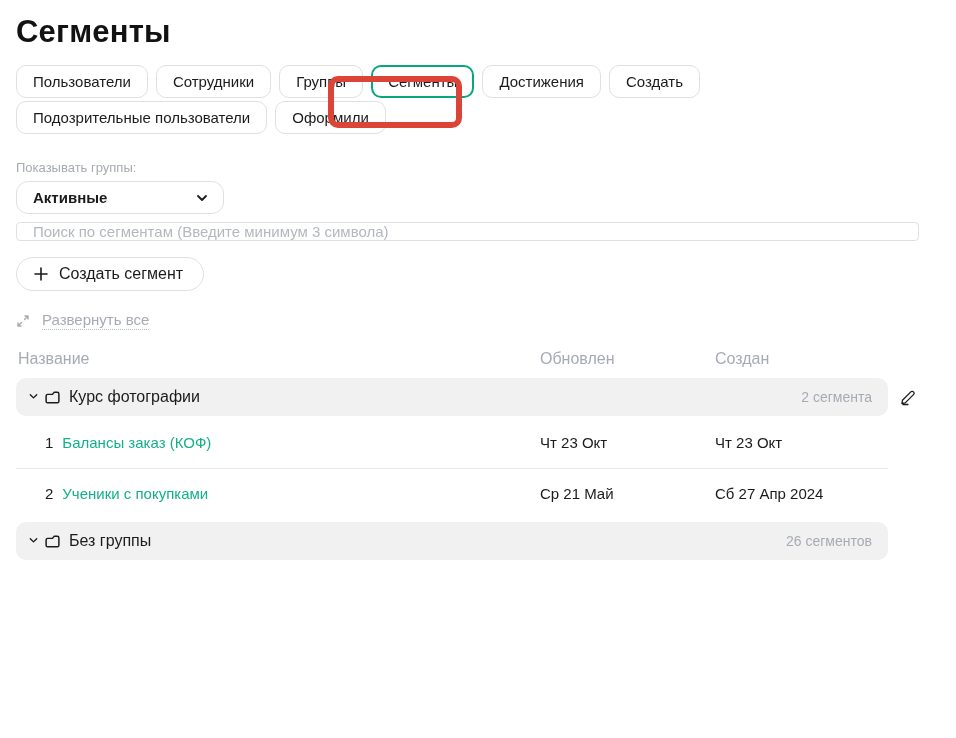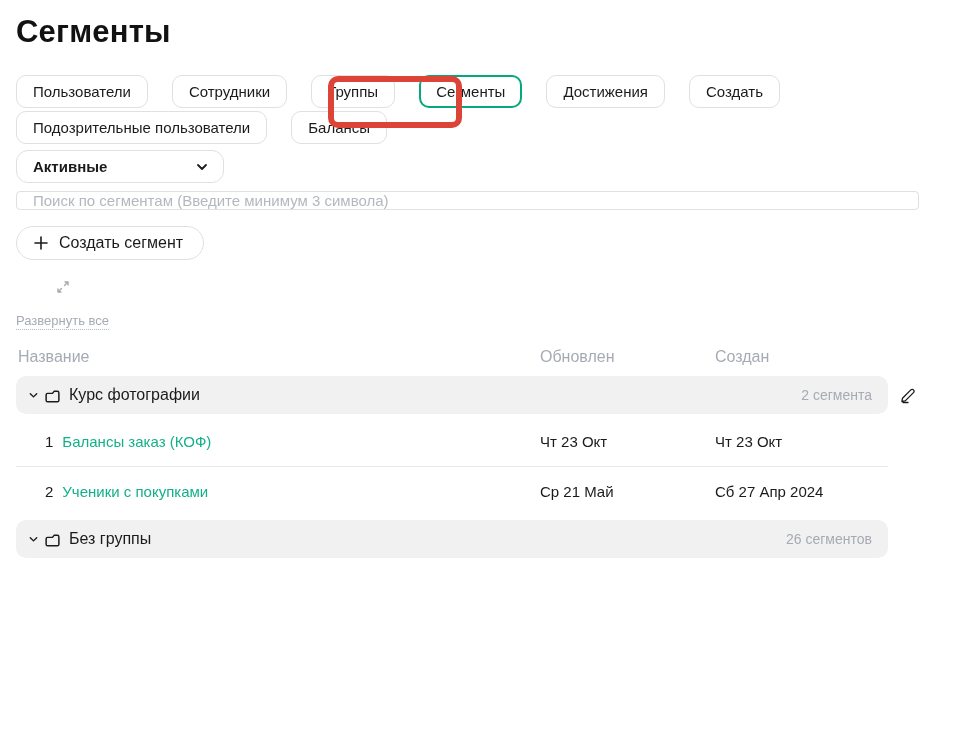--- a/index.html
+++ b/index.html
@@ -15,25 +15,25 @@
 
   .page-title {
     font-size: 31px;
     font-weight: 800;
     letter-spacing: 0.2px;
     color: #121212;
   }
 
   
   .tabs {
-    margin-top: 25px;
+    margin-top: 15px;
     width: 903px;
     display: flex;
     flex-wrap: wrap;
-    gap: 3px 24px;
+    gap: 3px 8px;
   }
   .tab {
     height: 33px;
     display: inline-flex;
     align-items: center;
     padding: 0 16px;
     background: #fff;
     border: 1px solid #e0e0e0;
     border-radius: 10px;
     font-size: 15px;
@@ -113,25 +113,24 @@
     font-size: 16px;
     color: #1b1b1b;
     cursor: pointer;
     font-family: "Liberation Sans", sans-serif;
   }
 
   .expand-all {
     margin-top: 20px;
     display: inline-flex;
     align-items: center;
-    gap: 19px;
-    font-size: 13px;
+    gap: 12px;
+    font-size: 15px;
     color: #a6abb3;
     cursor: pointer;
-    flex-direction: column;
   }
   .expand-all .lbl { border-bottom: 1px dotted #b7bcc2; padding-bottom: 1px; }
 
   
   .table { margin-top: 18px; width: 872px; position: relative; }
   .thead {
     display: grid;
     grid-template-columns: 1fr 175px 173px;
     font-size: 16px;
     color: #a6abb3;
@@ -183,25 +182,26 @@
   <h1 class="page-title">Сегменты</h1>
 
   <div class="tabs">
     <div class="tab">Пользователи</div>
     <div class="tab">Сотрудники</div>
     <div class="tab">Группы</div>
     <div class="tab active">Сегменты</div>
     <div class="tab">Достижения</div>
     <div class="tab">Создать</div>
     <div class="tab">Подозрительные пользователи</div>
-    <div class="tab">Балансы</div>
+    <div class="tab">Оформили</div>
   </div>
 
   <div class="annotation-box"></div>
 
+  <div class="filter-label">Показывать группы:</div>
 
   <div class="controls-row">
     <div class="select">
       <span>Активные</span>
       <span>
         <svg class="icon-svg" width="14" height="14" viewBox="0 0 14 14">
           <path d="M3 5 L7 9 L11 5" fill="none" stroke="#1b1b1b" stroke-width="1.8" stroke-linecap="round" stroke-linejoin="round"></path>
         </svg>
       </span>
     </div>

